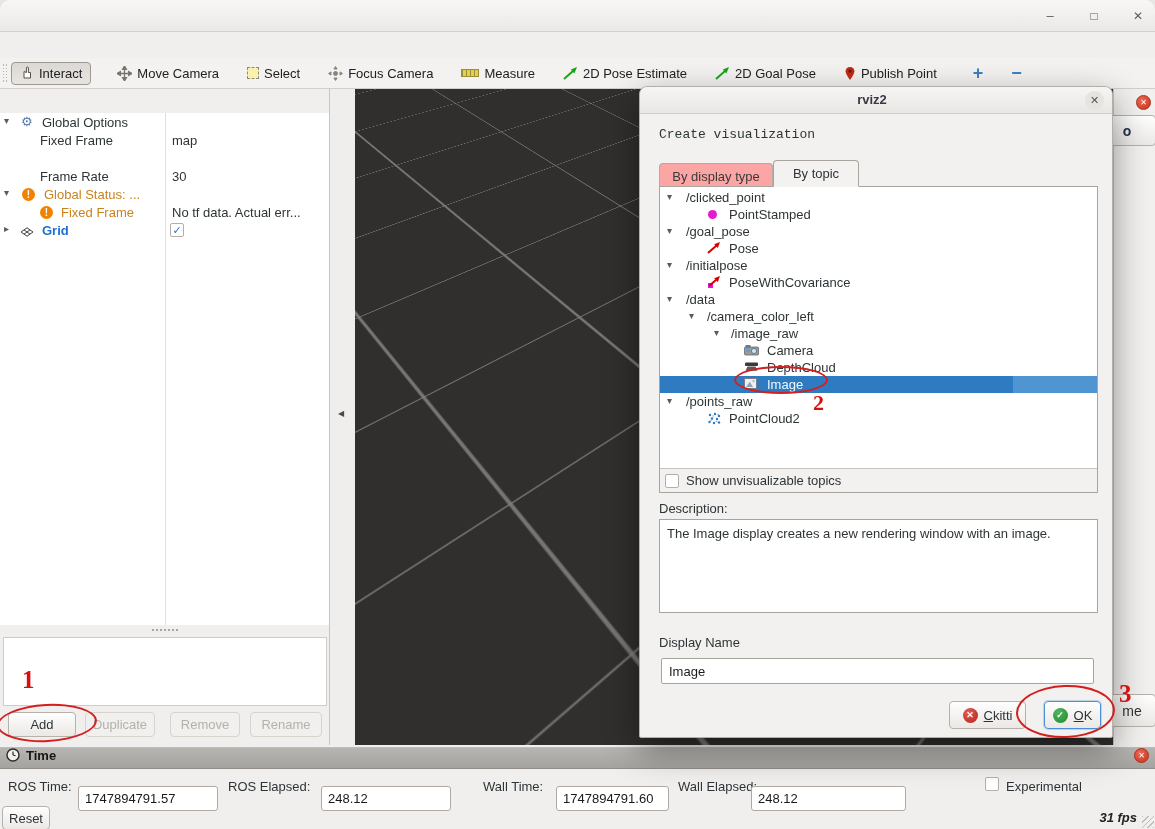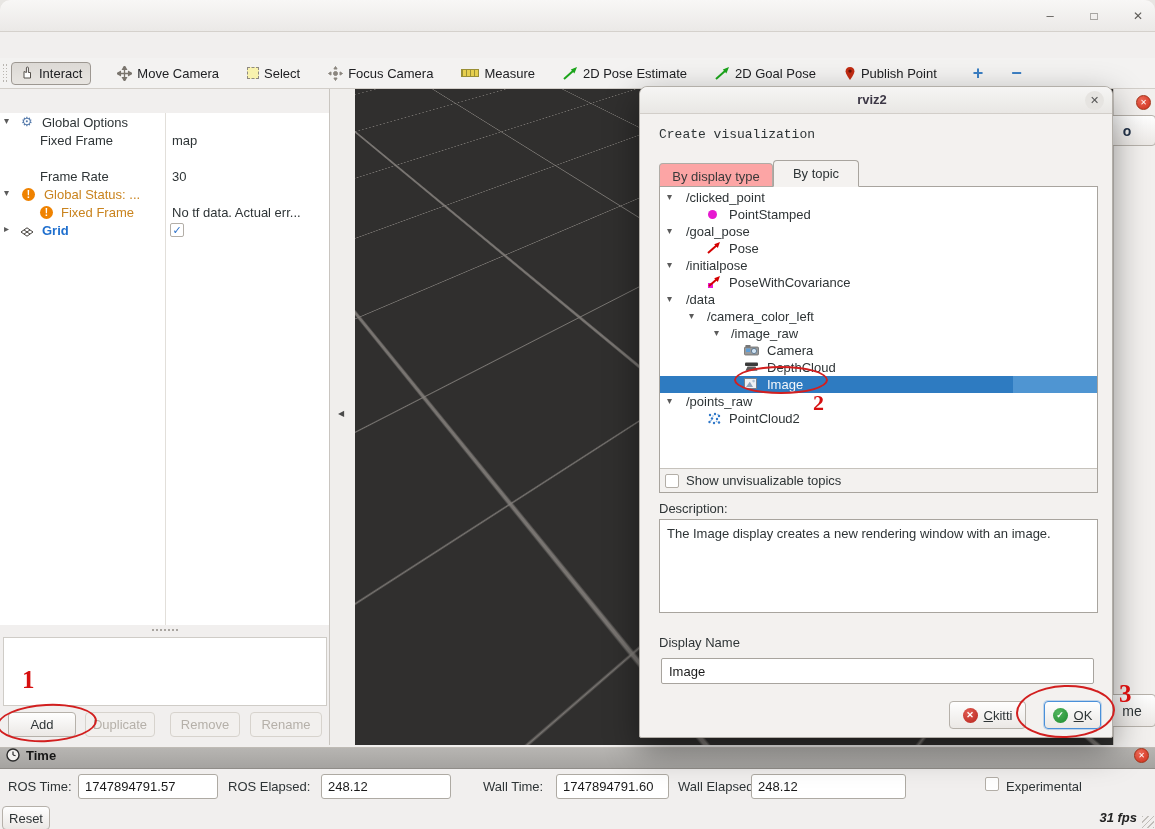--- a/index.html
+++ b/index.html
@@ -97,21 +97,21 @@
   .rp-btn-top { position:absolute; left:-16px; top:26px; width:58px; height:31px; font-size:14px; color:#24344a; font-weight:bold; }
   .rp-btn-bottom { position:absolute; left:-6px; top:605px; width:48px; height:33px; font-size:14px; color:#2e3436; }
 
   
   .timepanel { position:absolute; left:0; top:747px; width:1155px; height:82px; background:#f1efee; border-top:1px solid #bfbbb5; }
   .time-header { position:absolute; left:0; top:0; width:100%; height:21px;
                  background:linear-gradient(#b7b5b2,#a5a3a0); border-bottom:1px solid #908d89;
                  display:flex; gap:6px; padding:0 6px; font-weight:bold; color:#161616; }
   .time-fields { position:absolute; left:0; top:24px; width:100%; height:30px; }
   .tf-label { position:absolute; top:7px; white-space:nowrap; }
-  .tf-input { position:absolute; top:2px; height:25px; background:#fff; border:1px solid #aeaaa3; border-radius:3px;
+  .tf-input { position:absolute; top:14px; height:25px; background:#fff; border:1px solid #aeaaa3; border-radius:3px;
               font-size:13px; font-family:"Liberation Sans",sans-serif; padding:0 6px; color:#1a1a1a; }
   #reset-btn { position:absolute; left:2px; top:58px; width:48px; height:24px; }
   .fps { position:absolute; right:18px; top:62px; font-weight:bold; color:#232323;font-style:italic; }
   .exp-cb { position:absolute; left:985px; top:5px; }
   .exp-label { position:absolute; left:1006px; top:7px; }
   .resize-grip { position:absolute; right:1px; bottom:1px; width:12px; height:12px;
     background-image:repeating-linear-gradient(135deg, #b5b1ac 0 1px, transparent 1px 4px); opacity:.8; }
 
   
   .dialog { position:absolute; left:639px; top:86px; width:474px; height:652px; background:#f3f1ef;

